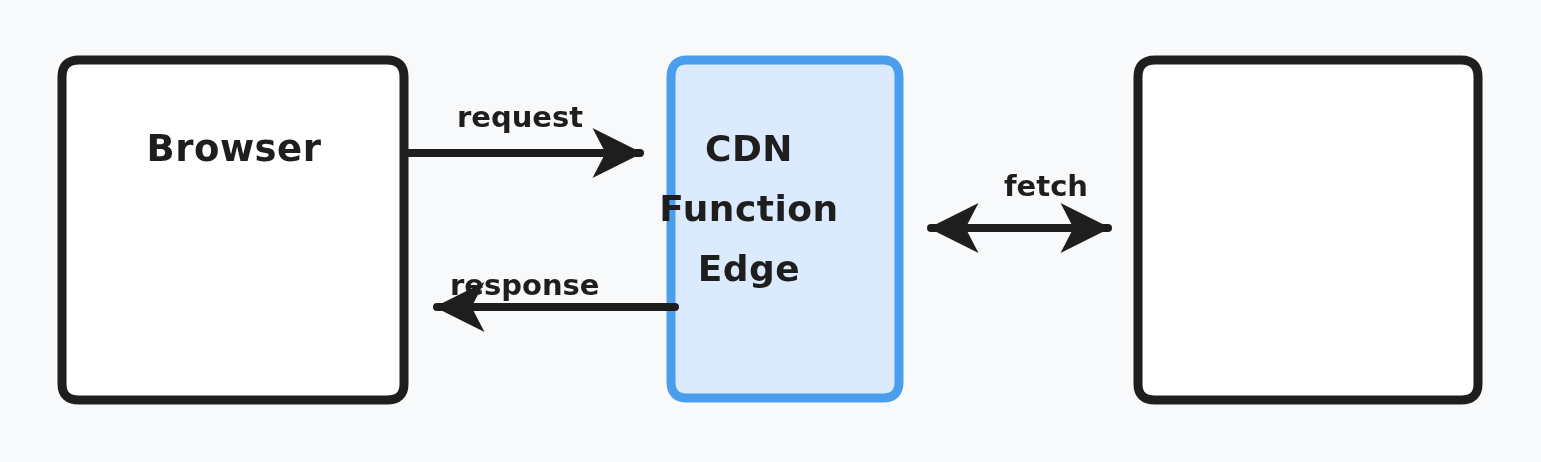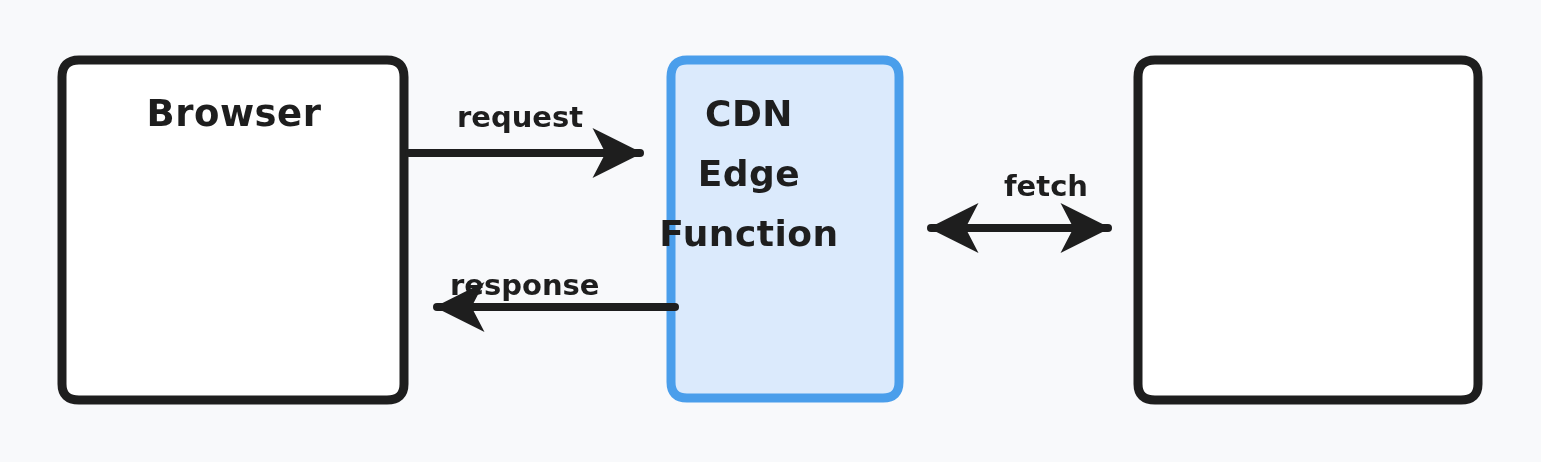--- a/index.html
+++ b/index.html
@@ -29,20 +29,21 @@
   }
   .node-label {
     position: absolute;
     text-align: center;
     color: #1e1e1e;
     font-family: "DejaVu Sans", "Liberation Sans", sans-serif;
     font-weight: 700;
     letter-spacing: 0.5px;
     white-space: nowrap;
     pointer-events: none;
+    margin-top: 35px;
     -webkit-font-smoothing: antialiased;
   }
   .node-title {
     font-size: 37px;
     line-height: 44px;
   }
   #label-browser {
     left: 64px;
     top: 92px;
     width: 340px;
@@ -153,22 +154,22 @@
     <g>
       <line x1="931" y1="228" x2="1108" y2="228" stroke="#1e1e1e" stroke-width="8" stroke-linecap="round" marker-start="url(#arrow-both-a)" marker-end="url(#arrow-both-b)"></line>
     </g>
 
   </svg>
 
   <div class="node-label node-title" id="label-browser">Browser</div>
 
   <div class="node-label" id="label-edge">
     <div>CDN</div>
+    <div>Function</div>
     <div>Edge</div>
-    <div>Function</div>
   </div>
 
 
   <div class="edge-label" id="label-request">request</div>
 
   <div class="edge-label" id="label-response">response</div>
 
   <div class="edge-label" id="label-fetch">fetch</div>
 
 </div>

